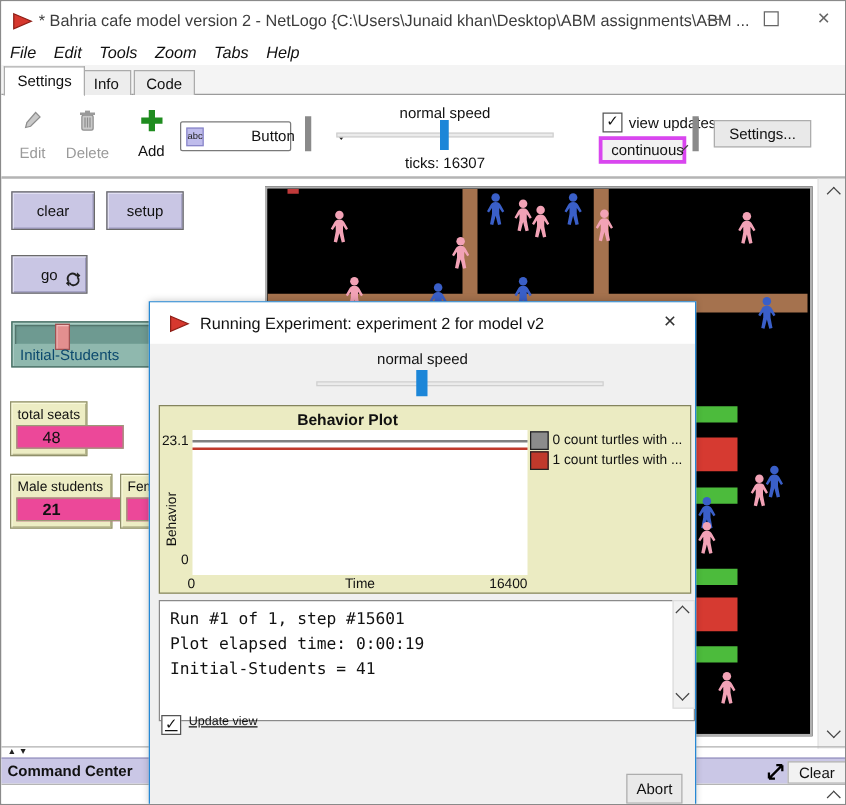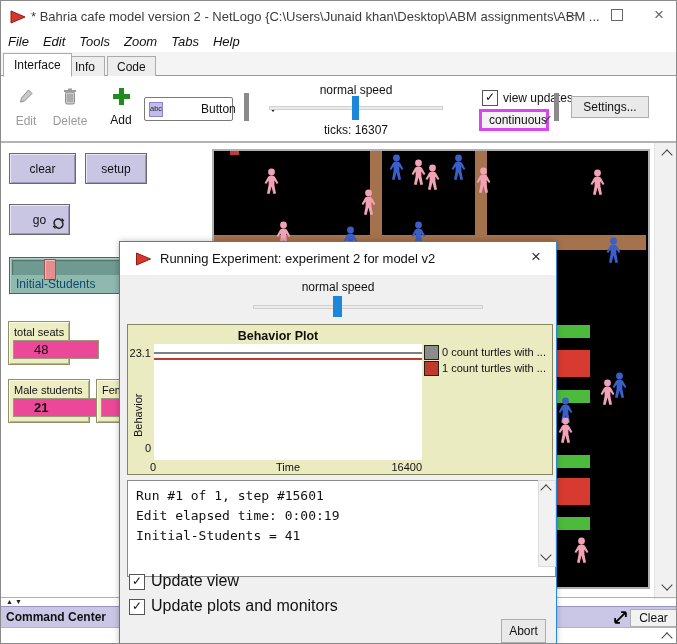--- a/index.html
+++ b/index.html
@@ -62,21 +62,21 @@
   .dlg-title{position:absolute;left:40px;top:9px;font-size:13px;color:#111;white-space:nowrap;}
   .dlg-close{position:absolute;left:404px;top:5px;font-size:17px;color:#333;width:24px;text-align:center;}
   .plot-widget{position:absolute;left:7px;top:82px;width:424px;height:149px;background:#ebebc2;border:1px solid #84845e;}
   .plot-title{position:absolute;left:0;top:4px;width:300px;text-align:center;font-weight:bold;font-size:12.5px;color:#111;}
   .plot-area{position:absolute;left:26px;top:19px;width:268px;height:116px;background:#fff;}
   .axis-lbl{position:absolute;font-size:11px;color:#111;}
   .legend-swatch{position:absolute;width:13px;height:13px;border:1px solid #222;}
   .legend-text{position:absolute;font-size:11px;color:#111;white-space:nowrap;}
   .output-box{position:absolute;left:7px;top:238px;width:411px;height:85px;background:#fff;border:1px solid #8a8a8a;font-family:"DejaVu Sans Mono","Liberation Mono",monospace;font-size:13px;color:#111;line-height:20px;padding:5px 8px;overflow:hidden;}
   .dlg-scroll{position:absolute;left:418px;top:238px;width:16px;height:85px;background:#f1f1f1;border:1px solid #dcdcdc;}
-  .cbrow{position:absolute;display:flex;align-items:flex-end;gap:6px;font-size:16px;color:#111;}
+  .cbrow{position:absolute;display:flex;align-items:flex-start;gap:6px;font-size:10px;color:#111;text-decoration:underline;}
 </style>
 </head>
 <body>
 
 <div id="app">
 
   <div class="abs titlebar">
     <svg class="abs" style="left:8px;top:7px" width="18" height="18" viewBox="0 0 18 18">
         <polygon points="2,3 16,9 2,15" fill="#d6382e" stroke="#8e1e16" stroke-width="1"></polygon>
       </svg>
@@ -90,21 +90,21 @@
     <span class="menu-item">File</span>
     <span class="menu-item">Edit</span>
     <span class="menu-item">Tools</span>
     <span class="menu-item">Zoom</span>
     <span class="menu-item">Tabs</span>
     <span class="menu-item">Help</span>
   </div>
 
   <div class="abs tabstrip"></div>
   <div class="abs tabline"></div>
-  <div class="abs tab active" style="left:2px;top:52px;">Interface</div>
+  <div class="abs tab active" style="left:2px;top:52px;">Settings</div>
   <div class="abs tab" style="left:64px;top:55px;">Info</div>
   <div class="abs tab" style="left:106px;top:55px;">Code</div>
 
   <div class="abs toolbar">
     <div class="abs toolbtn" style="left:8px;top:11px;width:34px;">
       <svg width="18" height="20" viewBox="0 0 18 20">
           <path d="M11.5 3 L15 6.5 L7.5 14 L3.5 15 L4.5 11 Z" fill="#c9c9c9" stroke="#8e8e8e" stroke-width="1"></path>
         </svg>
       <div class="lbl">Edit</div>
     </div>
@@ -312,33 +312,29 @@
       <div class="axis-lbl" style="left:26px;top:136px;width:268px;text-align:center;">Time</div>
       <div class="axis-lbl" style="left:26px;top:136px;width:268px;text-align:right;">16400</div>
       <div class="legend-swatch" style="left:296px;top:20px;background:#8c8c8c;"></div>
       <div class="legend-text" style="left:314px;top:21px;">0 count turtles with ...</div>
       <div class="legend-swatch" style="left:296px;top:36px;background:#c0392b;"></div>
       <div class="legend-text" style="left:314px;top:37px;">1 count turtles with ...</div>
     </div>
 
     <div class="output-box">
       <div>Run #1 of 1, step #15601</div>
-      <div>Edit elapsed time: 0:00:19</div>
+      <div>Plot elapsed time: 0:00:19</div>
       <div>Initial-Students = 41</div>
     </div>
     <div class="dlg-scroll">
       <span class="chev up" style="position:absolute;left:3px;top:5px;"></span>
       <span class="chev down" style="position:absolute;left:3px;bottom:7px;"></span>
     </div>
 
     <div class="cbrow" style="left:9px;top:330px;">
       <span class="checkbox checked"></span>
       <span>Update view</span>
     </div>
-    <div class="cbrow" style="left:9px;top:355px;">
-      <span class="checkbox checked"></span>
-      <span>Update plots and monitors</span>
-    </div>
 
     <div class="abs winbtn" style="left:381px;top:377px;width:45px;height:24px;line-height:23px;">Abort</div>
   </div>
 
 </div>
 
 </body></html>

